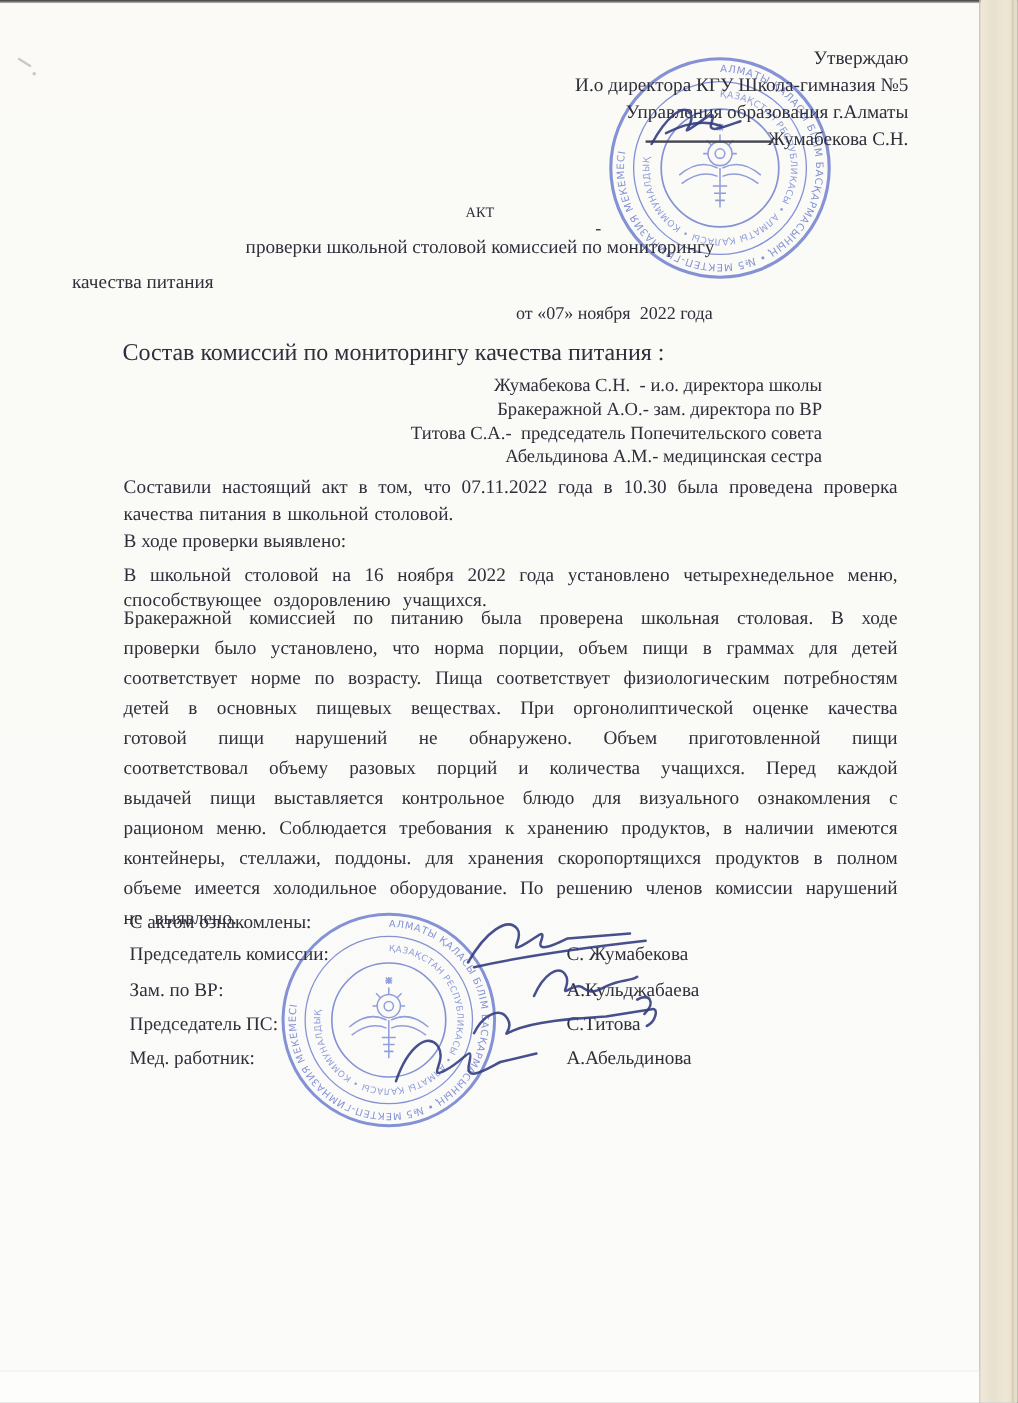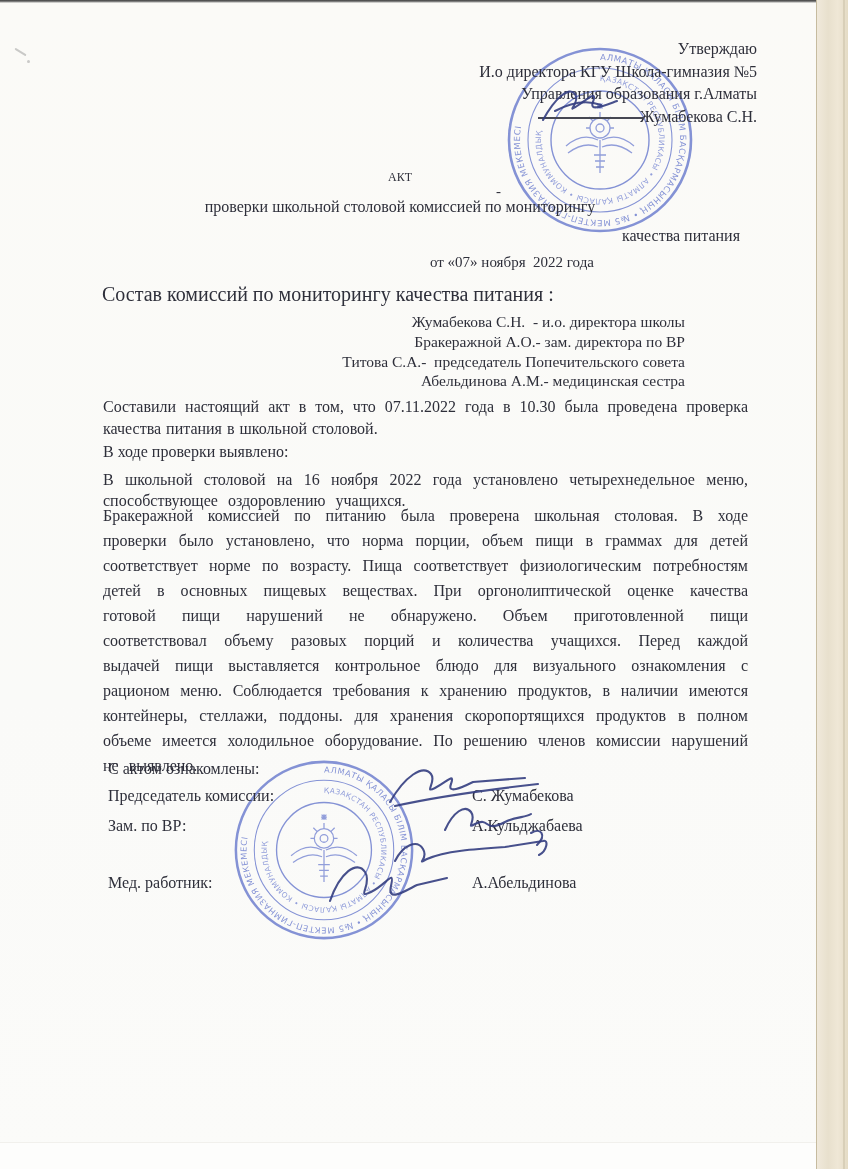--- a/index.html
+++ b/index.html
@@ -25,21 +25,21 @@
     opacity:.5; border-radius:50%; }
 
   .txt { white-space:pre-wrap; }
   .approval { left:409px; top:38px; width:348px; text-align:right;
     font-size:16px; line-height:22.5px; }
   .approval-underline { left:538px; top:117px; width:106px; height:1.5px; background:#464752; }
 
   .title-wrap { left:60px; top:170px; width:680px; text-align:center; font-size:12px; }
   .title-dash { left:496px; top:183px; font-size:15px; }
   .subtitle1 { left:60px; top:198px; width:680px; text-align:center; font-size:16px; }
-  .subtitle2 { left:60px; top:227px; width:680px; text-align:right; font-size:16px; }
+  .subtitle2 { left:60px; top:227px; width:680px; text-align:left; font-size:16px; }
   .date-line { left:430px; top:254px; font-size:15px; }
 
   .commission-heading { left:102px; top:283px; font-size:20px; }
   .members { left:125px; top:312px; width:560px; font-size:15.5px; line-height:19.8px;text-align:right; }
 
   .para { left:103px; width:645px; font-size:16px; text-align:justify; }
   .para1 { top:396px; line-height:22px; word-spacing:1px; }
   .para2 { top:443px; text-align:left; }
   .para3 { top:469px; line-height:21px; word-spacing:6px; }
   .para4 { top:503px; line-height:25px; word-spacing:6px; }
@@ -155,20 +155,24 @@
   <div class="abs sig-heading txt">С актом ознакомлены:</div>
 
   <div class="abs sig-row sr1">
     <span class="txt">Председатель комиссии:</span>
     <span class="name txt">С. Жумабекова</span>
   </div>
   <div class="abs sig-row sr2">
     <span class="txt">Зам. по ВР:</span>
     <span class="name txt">А.Кульджабаева</span>
   </div>
+  <div class="abs sig-row sr3">
+    <span class="txt">Председатель ПС:</span>
+    <span class="name txt">С.Титова</span>
+  </div>
   <div class="abs sig-row sr4">
     <span class="txt">Мед. работник:</span>
     <span class="name txt">А.Абельдинова</span>
   </div>
 
   <svg class="abs sig-ink" style="left:295px; top:760px;" width="300" height="160" viewBox="0 0 300 160">
     <path d="M 95 42 C 110 16 128 4 136 14 C 142 22 128 34 140 28 C 152 22 160 12 156 24 C 152 34 166 28 178 22 L 230 18"></path>
     <path d="M 100 46 C 140 37 190 30 243 24"></path>
     <path d="M 150 70 C 158 52 170 44 176 52 C 182 60 170 70 180 64 C 196 56 188 74 210 62 C 222 56 230 58 236 54"></path>
     <path d="M 100 101 C 108 85 122 79 128 89 C 134 99 120 105 132 99 C 150 91 180 89 210 87 L 248 81 C 254 79 252 91 244 95"></path>

